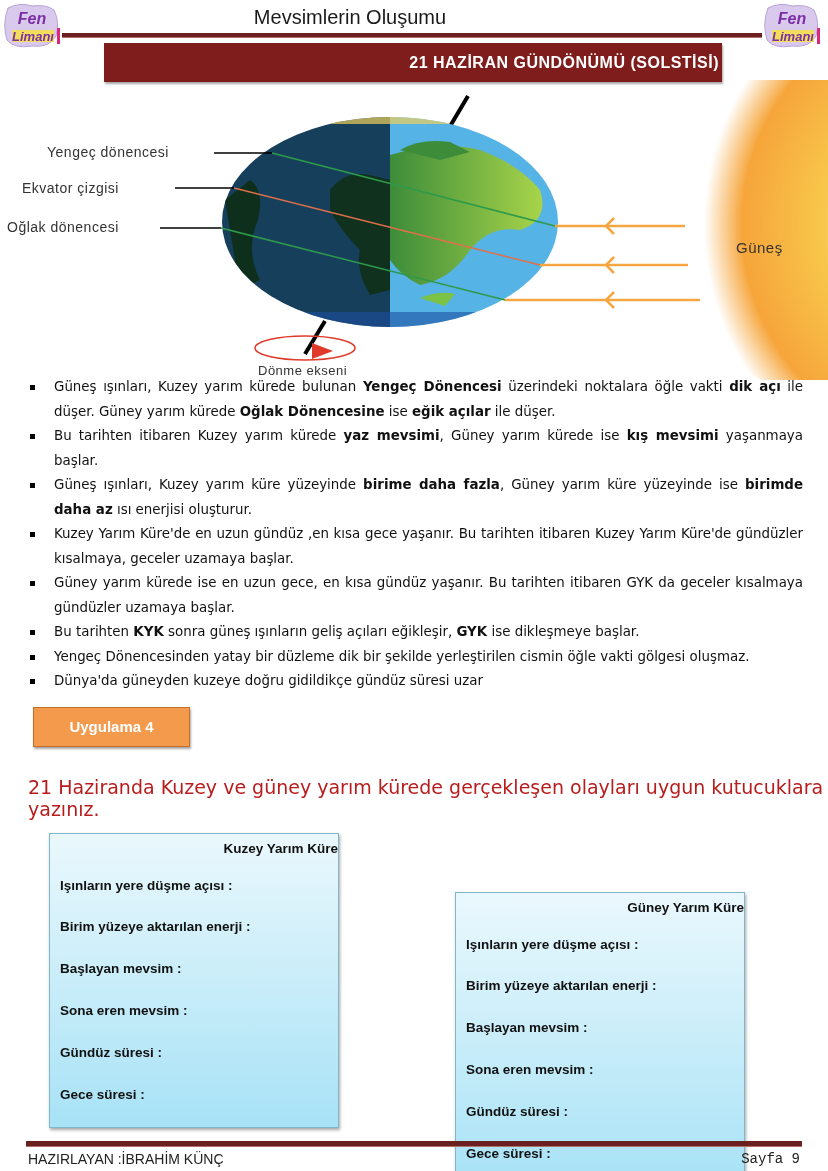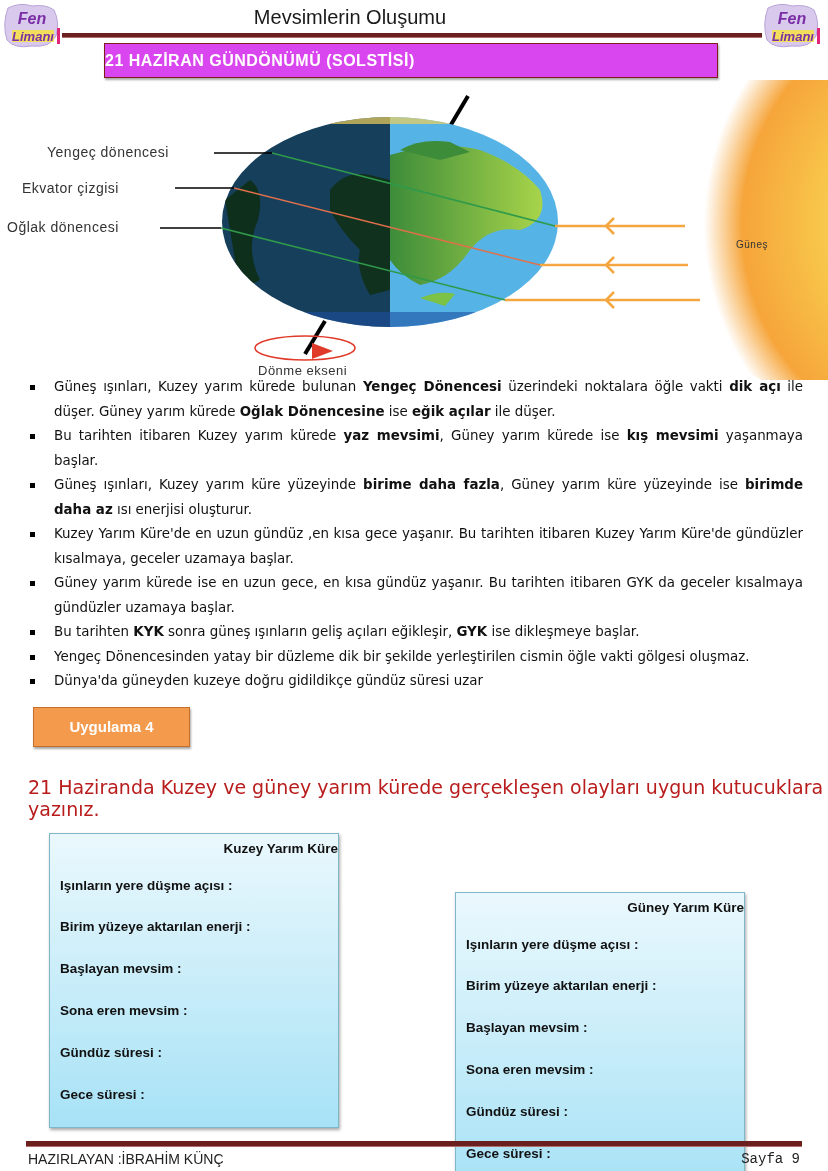--- a/index.html
+++ b/index.html
@@ -5,21 +5,21 @@
   html, body { margin:0; padding:0; background:#ffffff; }
   body { width:828px; height:1171px; position:relative; overflow:hidden; font-family:"DejaVu Sans", sans-serif; color:#000; }
 
   .logo { position:absolute; top:2px; width:60px; height:48px; }
   .logo.left { left:2px; }
   .logo.right { left:762px; }
 
   .page-title { position:absolute; top:6px; left:0; width:700px; text-align:center; font-family:"Liberation Sans", sans-serif; font-size:20px; color:#1a1a1a; }
   .header-rule { position:absolute; top:33px; left:62px; width:700px; height:4px; background:#6b1f1f; border-bottom:1px solid #b07070; }
 
-  .section-banner { position:absolute; top:43px; left:104px; width:612px; height:33px; background:#d946ef; border:1px solid #7f1d1d; box-shadow:1px 2px 2px rgba(0,0,0,0.35); color:#fff; font-family:"Liberation Sans", sans-serif; font-weight:bold; font-size:16px; text-align:left; line-height:33px; letter-spacing:0.5px; }
+  .section-banner { position:absolute; top:43px; left:104px; width:612px; height:33px; background:#7f1d1d; border:3px solid #7f1d1d; box-shadow:1px 2px 2px rgba(0,0,0,0.35); color:#fff; font-family:"Liberation Sans", sans-serif; font-weight:bold; font-size:16px; text-align:right; line-height:33px; letter-spacing:0.5px; }
 
   .diagram { position:absolute; top:80px; left:0; width:828px; height:300px; }
   .diagram svg { position:absolute; top:0; left:0; }
   .dlabel { position:absolute; font-family:"Liberation Sans", sans-serif; font-size:14px; color:#333; letter-spacing:0.5px; }
 
   .bullets { position:absolute; top:375px; left:28px; width:775px; margin:0; padding:0; list-style:none; font-family:"DejaVu Sans", sans-serif; font-size:13.4px; line-height:24.5px; color:#111; }
   .bullets li { position:relative; padding-left:26px; text-align:justify; }
   .bullets li .dot { position:absolute; left:2px; top:10px; width:5px; height:5px; background:#000; }
   .bullets b { font-weight:bold; }
 
@@ -119,21 +119,21 @@
 
     <g>
       <ellipse cx="305" cy="268" rx="50" ry="12" fill="none" stroke="#e03a2a" stroke-width="1.5"></ellipse>
       <polygon points="312,263 333,271 312,279" fill="#e03a2a"></polygon>
     </g>
   </svg>
   <div class="dlabel" style="top:64px;left:47px;">Yengeç dönencesi</div>
   <div class="dlabel" style="top:100px;left:22px;">Ekvator çizgisi</div>
   <div class="dlabel" style="top:139px;left:7px;">Oğlak dönencesi</div>
   <div class="dlabel" style="top:283px;left:258px;font-size:13px;">Dönme ekseni</div>
-  <div class="dlabel" style="top:159px;left:736px;font-size:10px;">Güneş</div>
+  <div class="dlabel" style="top:159px;left:736px;font-size:15px;">Güneş</div>
 </div>
 
 <ul class="bullets">
   <li><span class="dot"></span><span>Güneş ışınları, Kuzey yarım kürede bulunan </span><b>Yengeç Dönencesi</b><span> üzerindeki noktalara öğle vakti </span><b>dik açı</b><span> ile düşer. Güney yarım kürede </span><b>Oğlak Dönencesine</b><span> ise </span><b>eğik açılar</b><span> ile düşer.</span></li>
   <li><span class="dot"></span><span>Bu tarihten itibaren Kuzey yarım kürede </span><b>yaz mevsimi</b><span>, Güney yarım kürede ise </span><b>kış mevsimi</b><span> yaşanmaya başlar.</span></li>
   <li><span class="dot"></span><span>Güneş ışınları, Kuzey yarım küre yüzeyinde </span><b>birime daha fazla</b><span>, Güney yarım küre yüzeyinde ise </span><b>birimde daha az</b><span> ısı enerjisi oluşturur.</span></li>
   <li><span class="dot"></span><span>Kuzey Yarım Küre'de en uzun gündüz ,en kısa gece yaşanır. Bu tarihten itibaren  Kuzey Yarım Küre'de gündüzler kısalmaya, geceler uzamaya başlar.</span></li>
   <li><span class="dot"></span><span>Güney yarım kürede ise en uzun gece, en kısa gündüz  yaşanır. Bu tarihten itibaren GYK da geceler kısalmaya gündüzler uzamaya başlar.</span></li>
   <li><span class="dot"></span><span>Bu tarihten </span><b>KYK</b><span>  sonra güneş ışınların geliş açıları eğikleşir, </span><b>GYK</b><span> ise dikleşmeye başlar.</span></li>
   <li><span class="dot"></span><span>Yengeç Dönencesinden yatay bir düzleme dik bir şekilde yerleştirilen cismin öğle vakti gölgesi oluşmaz.</span></li>

